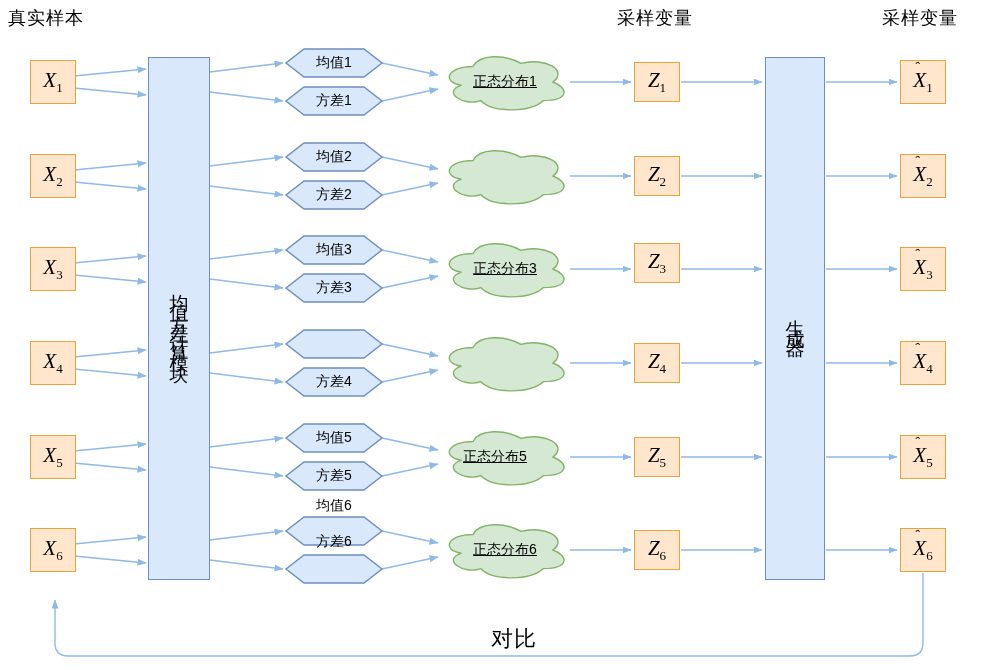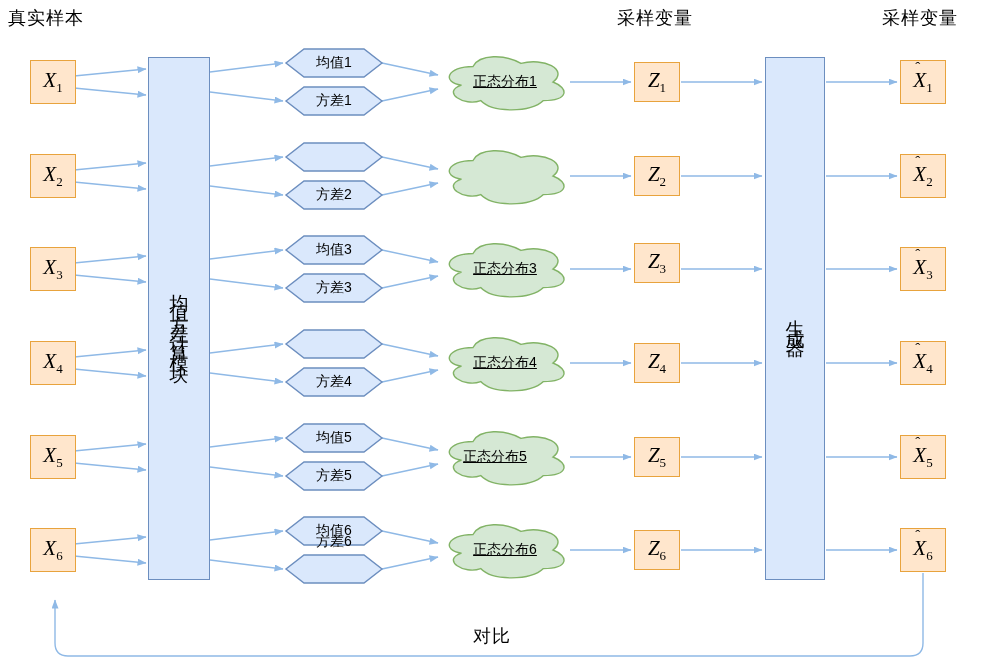--- a/index.html
+++ b/index.html
@@ -19,21 +19,21 @@
   .math { font-family: "Liberation Serif", serif; font-style: italic; font-size: 21px; position: relative; line-height: 1; }
   .math sub { font-size: 13px; font-style: normal; }
   .hat { position: absolute; top: -10px; left: 2px; font-style: normal; font-size: 15px; line-height: 1; }
   .module { position: absolute; background: var(--module-fill, #DAE8FC); border: 1.5px solid var(--module-border, #6C8EBF);
             display: flex; align-items: center; justify-content: center; }
   .vtext { writing-mode: vertical-rl; text-orientation: upright; font-size: 19px; letter-spacing: 10px; }
   .hexlabel { position: absolute; width: 96px; height: 28px; display: flex; align-items: center;
               justify-content: center; font-size: 14px; text-align: right; }
   .cloudlabel { position: absolute; width: 128px; height: 62px; display: flex; align-items: center;
                 justify-content: center; font-size: 14px; text-decoration: underline; }
-  .compare { position: absolute; width: 90px; text-align: center; font-size: 18px; letter-spacing: 1px; }
+  .compare { position: absolute; width: 90px; text-align: right; font-size: 22px; letter-spacing: 1px; }
 </style>
 </head>
 <body>
 
 <div class="canvas">
 
   <svg class="wires" width="987" height="670" viewBox="0 0 987 670">
     <defs>
       <marker id="arr" markerWidth="10" markerHeight="8" refX="8.5" refY="3.5" orient="auto" markerUnits="userSpaceOnUse">
         <path d="M0,0 L9,3.5 L0,7 Z" class="arrhead"></path>
@@ -154,20 +154,21 @@
   <div class="box z" style="left:634px;top:62px">
     <span class="math"><span>Z</span><sub>1</sub></span>
   </div>
   <div class="box" style="left:900px;top:60px">
     <span class="math"><span class="hat">ˆ</span><span>X</span><sub>1</sub></span>
   </div>
 
   <div class="box" style="left:30px;top:154px">
     <span class="math"><span>X</span><sub>2</sub></span>
   </div>
+  <div class="hexlabel" style="left:286px;top:143px">均值2</div>
   <div class="hexlabel" style="left:286px;top:181px">方差2</div>
   <div class="box z" style="left:634px;top:156px">
     <span class="math"><span>Z</span><sub>2</sub></span>
   </div>
   <div class="box" style="left:900px;top:154px">
     <span class="math"><span class="hat">ˆ</span><span>X</span><sub>2</sub></span>
   </div>
 
   <div class="box" style="left:30px;top:247px">
     <span class="math"><span>X</span><sub>3</sub></span>
@@ -179,21 +180,20 @@
     <span class="math"><span>Z</span><sub>3</sub></span>
   </div>
   <div class="box" style="left:900px;top:247px">
     <span class="math"><span class="hat">ˆ</span><span>X</span><sub>3</sub></span>
   </div>
 
   <div class="box" style="left:30px;top:341px">
     <span class="math"><span>X</span><sub>4</sub></span>
   </div>
   <div class="hexlabel" style="left:286px;top:368px">方差4</div>
-  <div class="cloudlabel" style="left:441px;top:332px">正态分布4</div>
   <div class="box z" style="left:634px;top:343px">
     <span class="math"><span>Z</span><sub>4</sub></span>
   </div>
   <div class="box" style="left:900px;top:341px">
     <span class="math"><span class="hat">ˆ</span><span>X</span><sub>4</sub></span>
   </div>
 
   <div class="box" style="left:30px;top:435px">
     <span class="math"><span>X</span><sub>5</sub></span>
   </div>
@@ -203,21 +203,21 @@
   <div class="box z" style="left:634px;top:437px">
     <span class="math"><span>Z</span><sub>5</sub></span>
   </div>
   <div class="box" style="left:900px;top:435px">
     <span class="math"><span class="hat">ˆ</span><span>X</span><sub>5</sub></span>
   </div>
 
   <div class="box" style="left:30px;top:528px">
     <span class="math"><span>X</span><sub>6</sub></span>
   </div>
-  <div class="hexlabel" style="left:286px;top:517px">均值6</div>
+  <div class="hexlabel" style="left:286px;top:492px">均值6</div>
   <div class="hexlabel" style="left:286px;top:528px">方差6</div>
   <div class="cloudlabel" style="left:441px;top:519px">正态分布6</div>
   <div class="box z" style="left:634px;top:530px">
     <span class="math"><span>Z</span><sub>6</sub></span>
   </div>
   <div class="box" style="left:900px;top:528px">
     <span class="math"><span class="hat">ˆ</span><span>X</span><sub>6</sub></span>
   </div>
 
   <div class="compare" style="left:447px;top:624px">对比</div>

